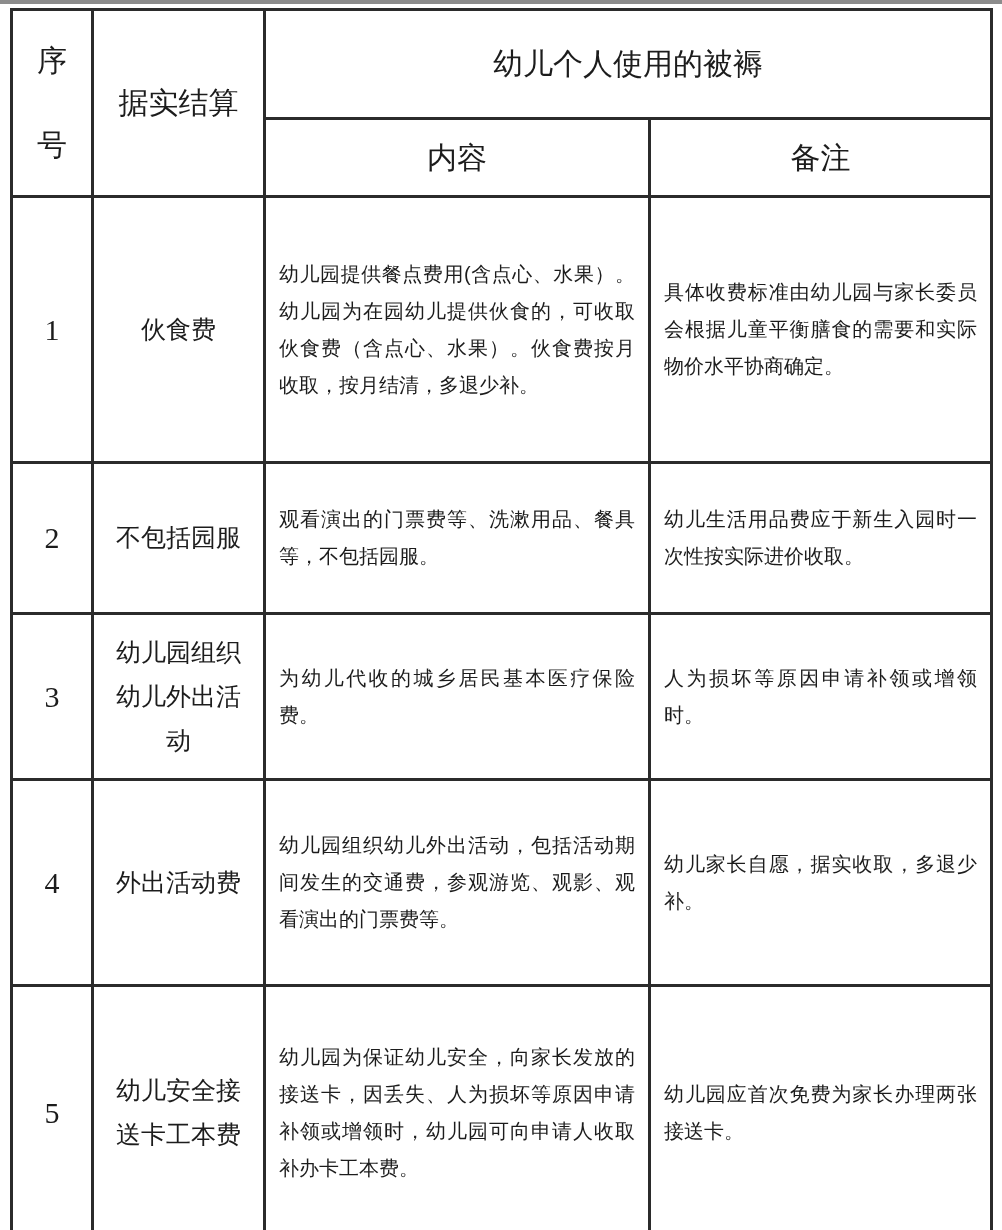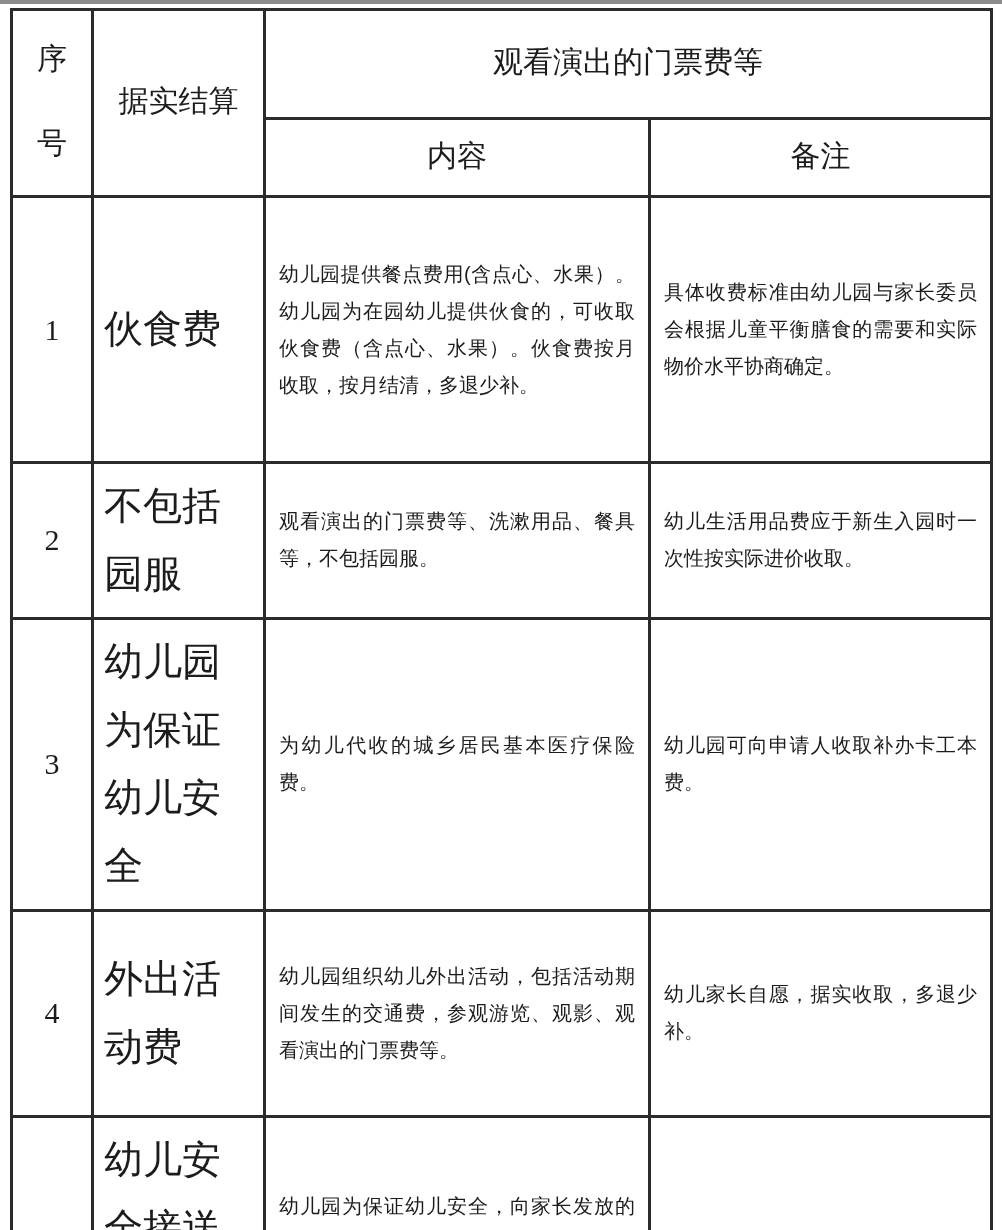--- a/index.html
+++ b/index.html
@@ -35,41 +35,40 @@
     border:3px solid var(--border-color);
     vertical-align:middle;
     font-weight:normal;
     padding:8px 13px;
   }
   
   .fee-table th{
     text-align:center;
     font-size:30px;
     line-height:1.6;
-    font-family:Liberation Mono, monospace;
   }
   tr.hdr-top{height:104px;}
   tr.hdr-sub{height:74px;}
   .stacked{
     display:inline-block;
     width:1.05em;
     word-break:break-all;
     line-height:2.8;
   }
   
   td.cell-no{
     text-align:center;
     font-family:"Liberation Serif","DejaVu Serif",serif;
     font-size:30px;
   }
   td.cell-name{
-    text-align:left;
-    font-size:39px;
+    text-align:center;
+    font-size:25px;
     line-height:1.75;
-    padding:8px 10px;
+    padding:16px 10px;
   }
   td.cell-content,td.cell-remark{
     text-align:justify;
     font-size:20px;
     line-height:1.85;
   }
   tr.row-1{height:266px;}
   tr.row-2{height:151px;}
   tr.row-3{height:159px;}
   tr.row-4{height:206px;}
@@ -86,21 +85,21 @@
       <col class="c-name">
       <col class="c-content">
       <col class="c-remark">
   </colgroup>
   <thead>
     <tr class="hdr-top">
       <th rowspan="2">
         <span class="stacked">序号</span>
       </th>
       <th rowspan="2">据实结算</th>
-      <th colspan="2">观看演出的门票费等</th>
+      <th colspan="2">幼儿个人使用的被褥</th>
     </tr>
     <tr class="hdr-sub">
       <th>内容</th>
       <th>备注</th>
     </tr>
   </thead>
   <tbody>
     <tr class="row-1">
       <td class="cell-no">1</td>
       <td class="cell-name">伙食费</td>
@@ -108,23 +107,23 @@
       <td class="cell-remark">具体收费标准由幼儿园与家长委员会根据儿童平衡膳食的需要和实际物价水平协商确定。</td>
     </tr>
     <tr class="row-2">
       <td class="cell-no">2</td>
       <td class="cell-name">不包括园服</td>
       <td class="cell-content">观看演出的门票费等、洗漱用品、餐具等，不包括园服。</td>
       <td class="cell-remark">幼儿生活用品费应于新生入园时一次性按实际进价收取。</td>
     </tr>
     <tr class="row-3">
       <td class="cell-no">3</td>
-      <td class="cell-name">幼儿园为保证幼儿安全</td>
+      <td class="cell-name">幼儿园组织幼儿外出活动</td>
       <td class="cell-content">为幼儿代收的城乡居民基本医疗保险费。</td>
-      <td class="cell-remark">幼儿园可向申请人收取补办卡工本费。</td>
+      <td class="cell-remark">人为损坏等原因申请补领或增领时。</td>
     </tr>
     <tr class="row-4">
       <td class="cell-no">4</td>
       <td class="cell-name">外出活动费</td>
       <td class="cell-content">幼儿园组织幼儿外出活动，包括活动期间发生的交通费，参观游览、观影、观看演出的门票费等。</td>
       <td class="cell-remark">幼儿家长自愿，据实收取，多退少补。</td>
     </tr>
     <tr class="row-5">
       <td class="cell-no">5</td>
       <td class="cell-name">幼儿安全接送卡工本费</td>

